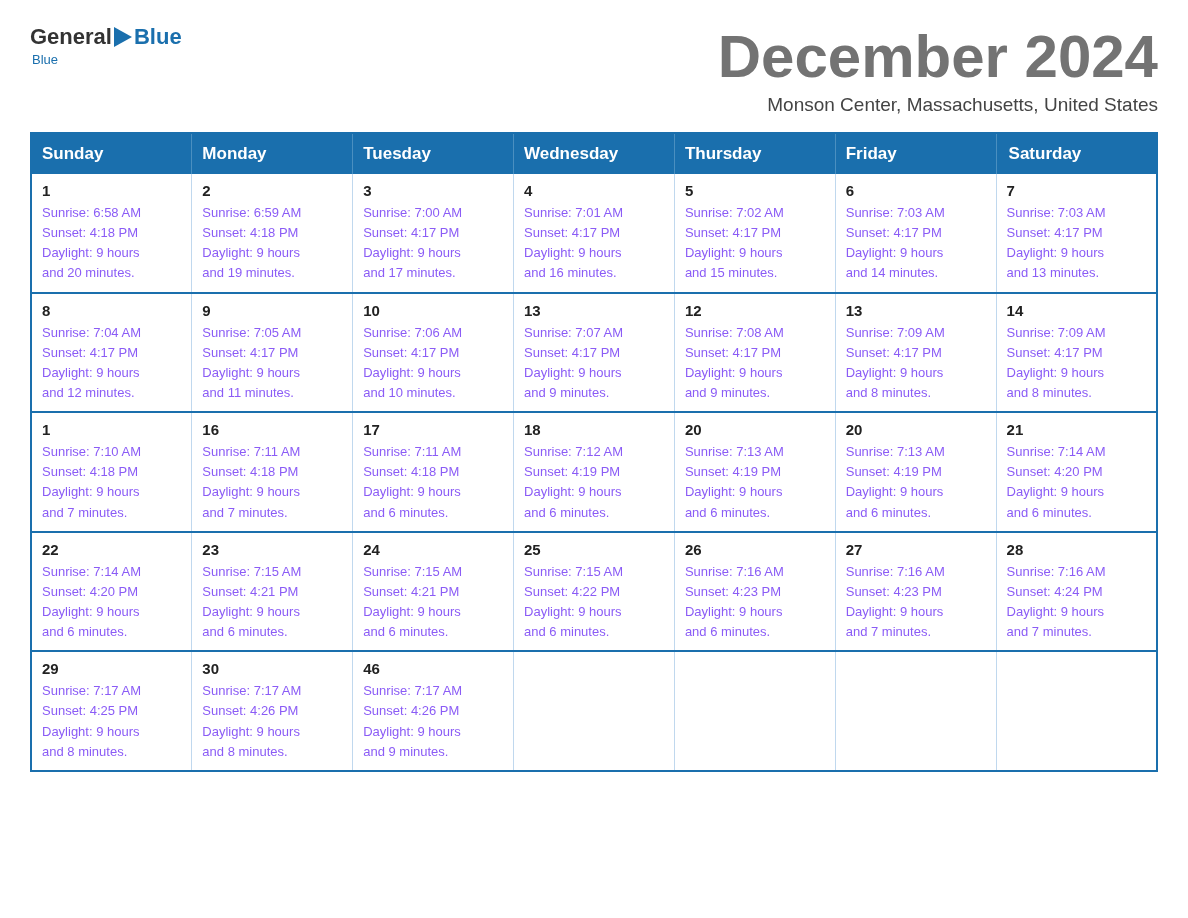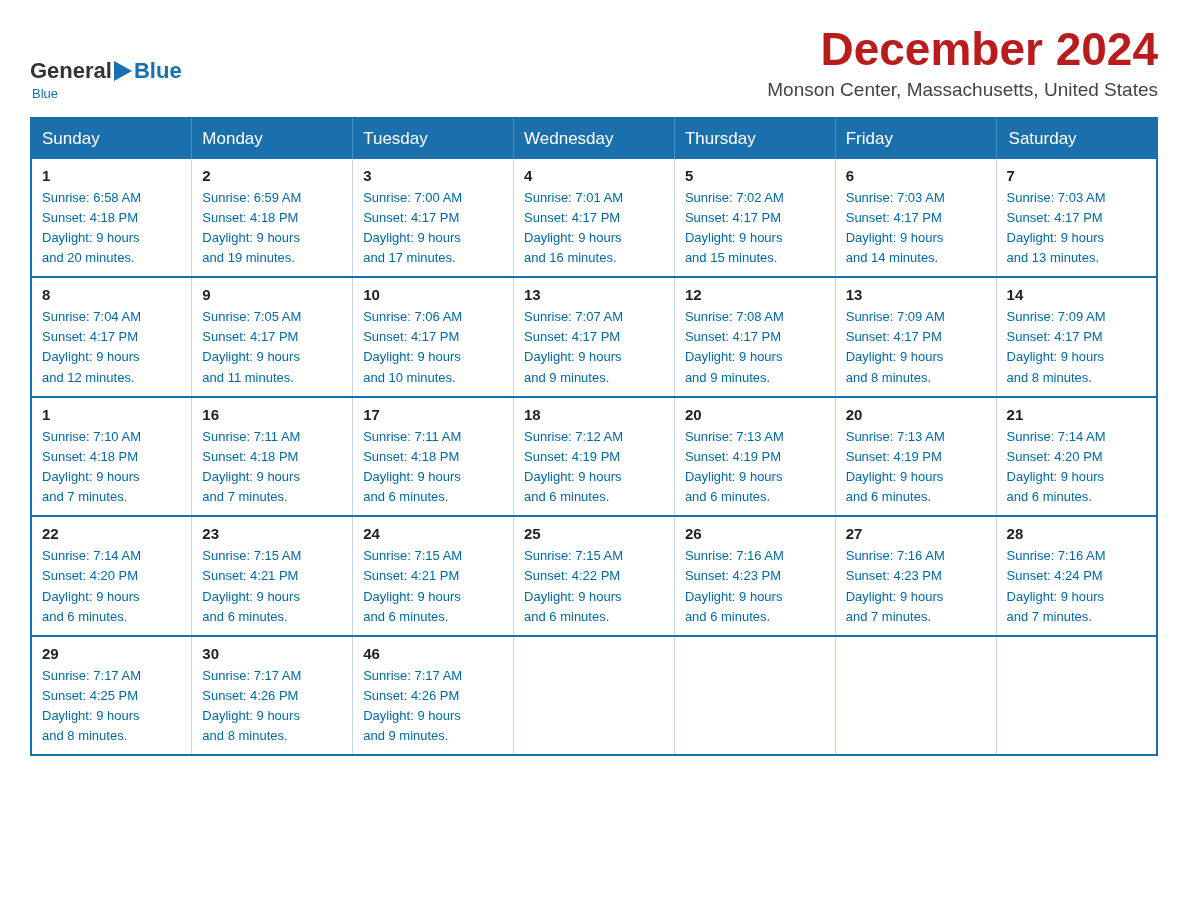--- a/index.html
+++ b/index.html
@@ -7,21 +7,21 @@
       font-family: Arial, sans-serif;
       background: #ffffff;
       padding: 24px 30px;
       width: 1188px;
       min-height: 918px;
     }
 
     .header-area {
       display: flex;
       justify-content: space-between;
-      align-items: flex-end;
+      align-items: flex-start;
       margin-bottom: 16px;
     }
 
     .logo-area {
       display: flex;
       flex-direction: column;
       align-items: flex-start;
     }
 
     .logo-text {
@@ -54,43 +54,43 @@
       font-size: 13px;
       margin-top: 2px;
       margin-left: 2px;
     }
 
     .title-area {
       text-align: right;
     }
 
     .calendar-title {
-      font-size: 46px;
-      font-weight: bold;
-      color: #b91c1c;
+      font-size: 60px;
+      font-weight: bold;
+      color: #737373;
       line-height: 1.1;
     }
 
     .calendar-subtitle {
       font-size: 19px;
       color: #444;
       margin-top: 4px;
     }
 
     .calendar-table {
       width: 100%;
       border-collapse: collapse;
       border: 2px solid #1a6fad;
     }
 
     .calendar-table th {
       background-color: #1a6fad;
       color: #ffffff;
       font-size: 17px;
-      font-weight: normal;
+      font-weight: bold;
       padding: 10px 10px;
       text-align: left;
       border-right: 1px solid #4a8fc0;
     }
 
     .calendar-table th:last-child {
       border-right: none;
       padding-left: 12px;
     }
 
@@ -117,21 +117,21 @@
     .day-number {
       font-size: 15px;
       font-weight: bold;
       color: #222;
       display: block;
       margin-bottom: 4px;
     }
 
     .day-info {
       font-size: 13px;
-      color: #0369a1;
+      color: #8b5cf6;
       line-height: 1.55;
     }
 
     .empty-cell {
       background: #fff;
     }
   </style>
 </head>
 <body>
 

